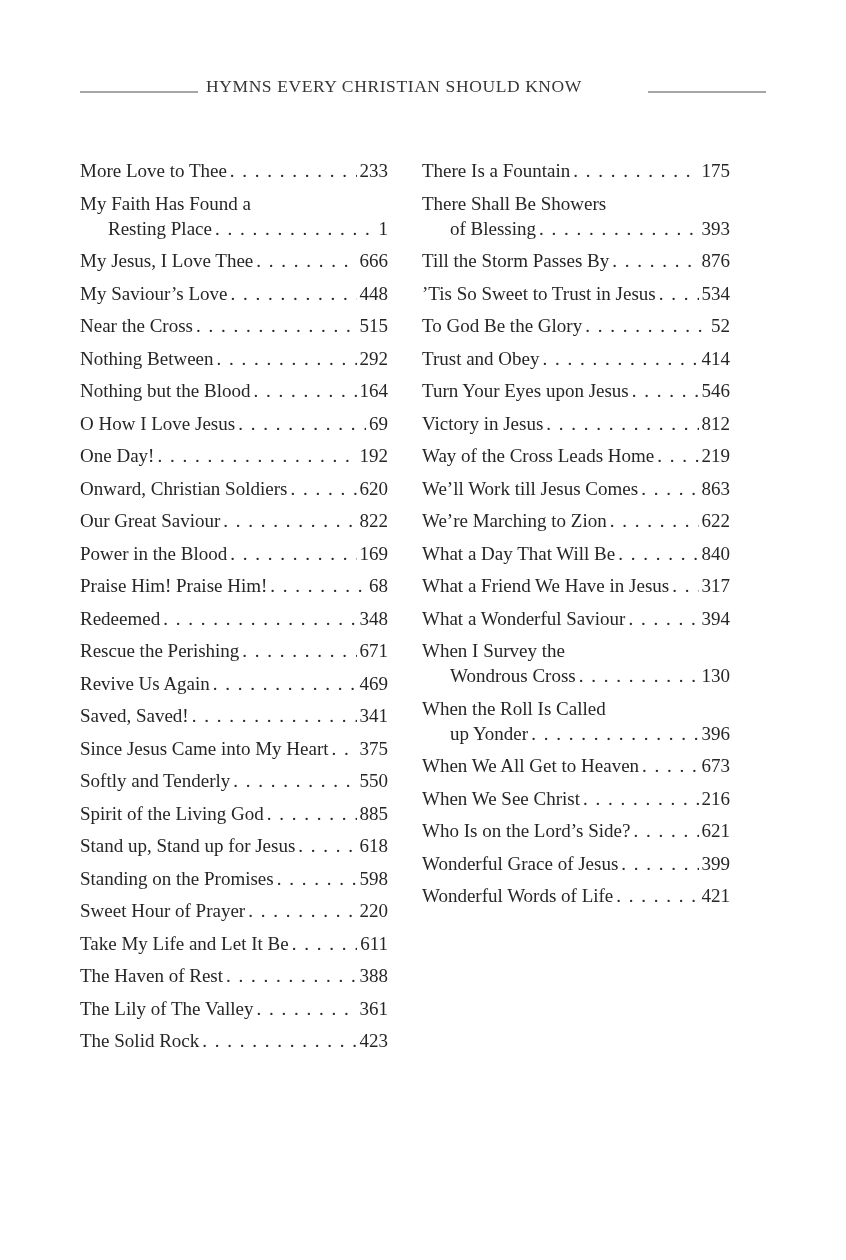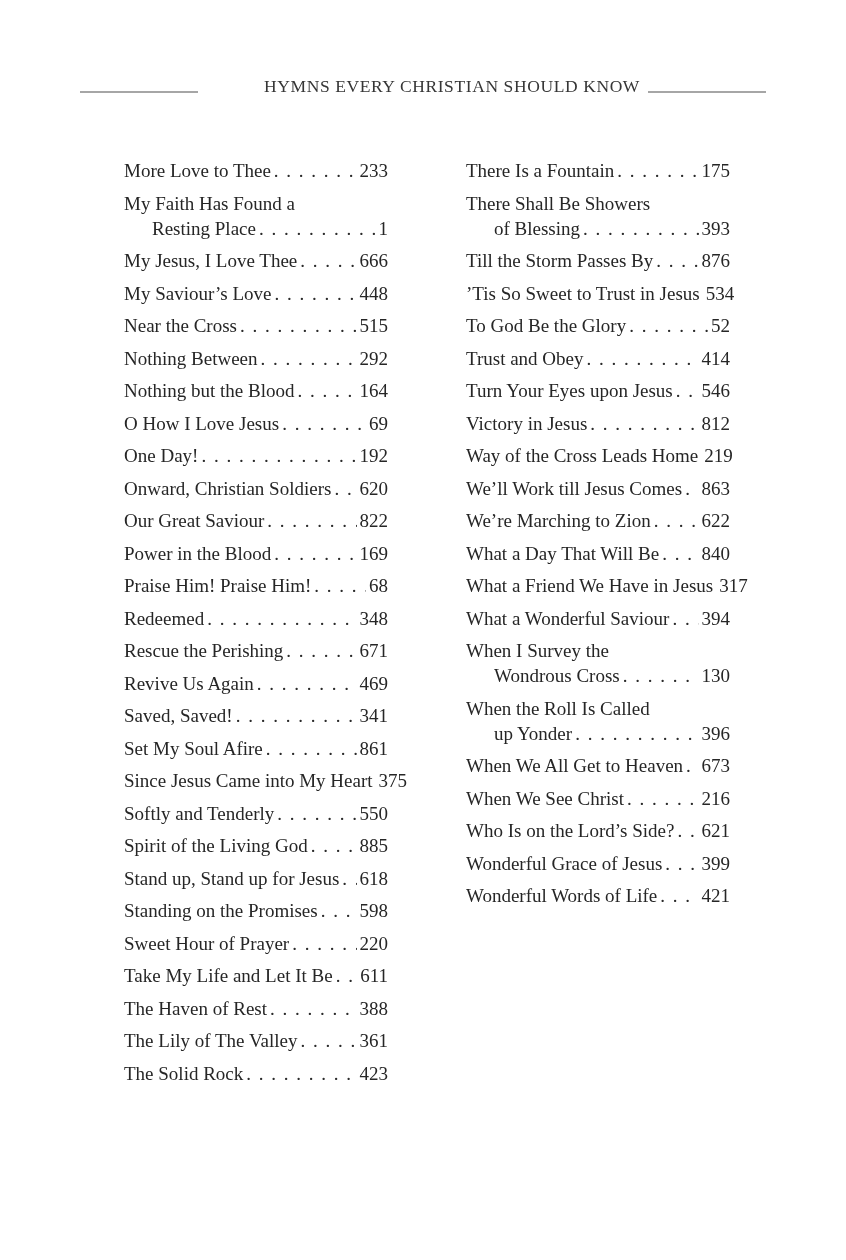--- a/index.html
+++ b/index.html
@@ -21,37 +21,37 @@
     display: flex;
     align-items: flex-end;
   }
   .rule {
     width: 118px;
     border-top: 2px solid #a6a6a6;
     margin-bottom: 4px;
   }
   .header-title {
     flex: 1;
-    text-align: right;
+    text-align: left;
     font-size: 17.5px;
     letter-spacing: 0.6px;
     color: #363636;
     white-space: nowrap;
     padding: 0 8px;
   }
   .content {
     position: absolute;
     top: 160px;
     left: 80px;
     right: 80px;
     display: flex;
     gap: 34px;
   }
   .col { width: 308px; }
-  .entry { margin-bottom: 11.5px; margin-left: 44px; }
+  .entry { margin-bottom: 11.5px; }
   .entry-line {
     display: flex;
     align-items: baseline;
     font-size: 19px;
     line-height: 21px;
   }
   .line2 { margin-top: 4px; padding-left: 28px; }
   .title { white-space: nowrap; }
   .leader {
     flex: 1;
@@ -227,28 +227,20 @@
 
   <div class="entry">
     <div class="entry-line line1">
       <span class="title">Saved, Saved!</span>
       <span class="leader"></span>
       <span class="pagenum">341</span>
     </div>
 
   </div>
 
-  <div class="entry">
-    <div class="entry-line line1">
-      <span class="title">Set My Soul Afire</span>
-      <span class="leader"></span>
-      <span class="pagenum">861</span>
-    </div>
-
-  </div>
 
   <div class="entry">
     <div class="entry-line line1">
       <span class="title">Since Jesus Came into My Heart</span>
       <span class="leader"></span>
       <span class="pagenum">375</span>
     </div>
 
   </div>
 

